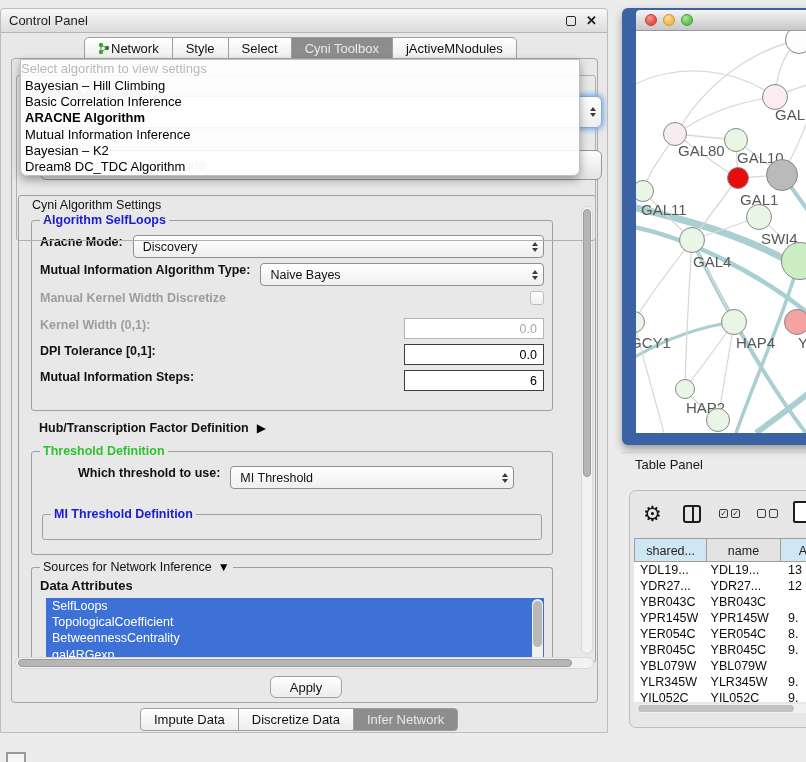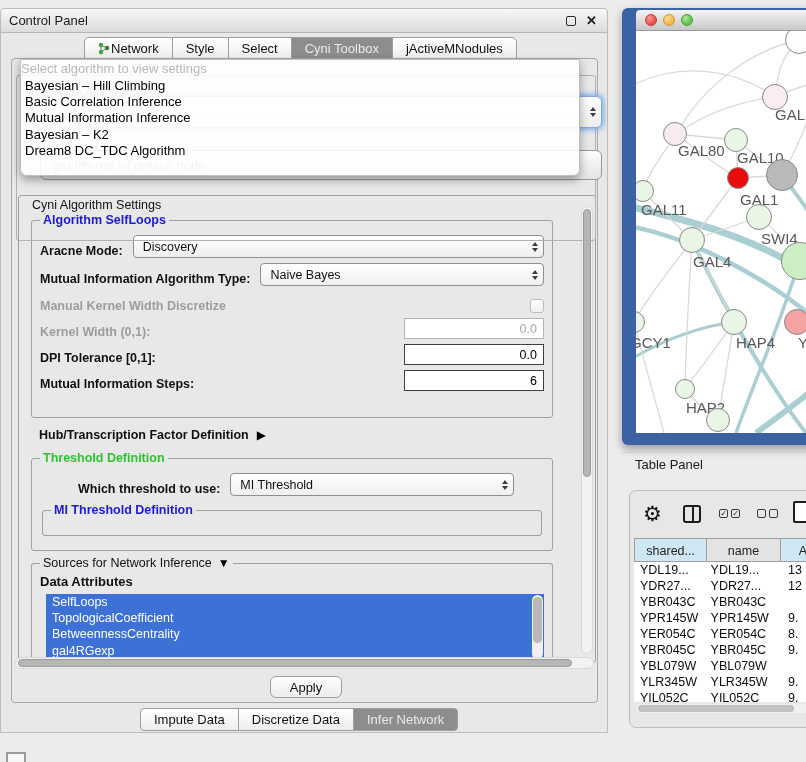--- a/index.html
+++ b/index.html
@@ -52,39 +52,39 @@
   .gtitle.green{color:#2fc32f;font-weight:bold}
   
   .settings{position:absolute;left:6px;top:136px;width:578px;height:468px;z-index:0;
       border:1px solid #a0a0a0;border-radius:3px;overflow:hidden}
   .settings>.gtitle{position:absolute;top:2px;left:10px;background:#e8e8e8;padding:0 3px;font-size:12.5px;z-index:3}
   .settings-inner{position:absolute;left:0;top:8px;right:16px;bottom:0;padding:0 0 0 0}
   .vsb{position:absolute;right:2px;top:10px;bottom:8px;width:12px;background:#f2f2f2;
       border:1px solid #d8d8d8;border-radius:6px}
   .vsb .thumb{position:absolute;left:1px;right:1px;top:2px;height:60%;background:#b6b6b6;
       border:1px solid #9a9a9a;border-radius:6px}
-  .row{display:flex;align-items:flex-end}
+  .row{display:flex;align-items:flex-start}
   .lbl{font-size:12.5px;font-weight:bold}
   .lbl.dis{color:#9d9d9d}
   .combo{flex:1;height:23px;border:1px solid #8f8f8f;border-radius:4px;background:linear-gradient(#fff,#efefef);
       display:flex;align-items:center;padding-left:9px;font-size:12.5px;position:relative}
   .spin{position:absolute;right:5px;top:0;bottom:0;display:flex;flex-direction:column;justify-content:center;align-items:center;gap:2px}
   .spin i{display:block;width:0;height:0;border-left:3.5px solid transparent;border-right:3.5px solid transparent}
   .spin .up{border-bottom:4px solid #3c3c3c}
   .spin .dn{border-top:4px solid #3c3c3c}
   .fld{width:140px;height:21px;border:1px solid #3e3e3e;background:#fff;font-size:12.5px;
       text-align:right;padding-right:6px;font-family:"Liberation Sans",sans-serif}
   .fld.dis{border:1px solid #b5b5b5;color:#a8a8a8}
   .cbx{width:14px;height:14px;border:1px solid #bdbdbd;border-radius:3px;background:linear-gradient(#fff,#f0f0f0)}
   .algo-def{margin:16px 26px 0 12px;padding:14px 8px 10px 8px}
   .algo-def .row{margin-bottom:5px}
   .hubrow{margin:10px 0 0 20px;display:flex;align-items:center;gap:8px}
   .tri{font-size:12px;color:#000}
   .thresh{margin:16px 26px 0 12px;padding:14px 8px 14px 8px}
-  .migroup{margin:14px 2px 0 2px;padding:12px 6px 12px 6px}
+  .migroup{margin:25px 2px 0 2px;padding:12px 6px 12px 6px}
   .sources{margin:12px 26px 0 12px;padding:8px 6px 0 6px;border-bottom:none;border-radius:3px 3px 0 0;height:120px}
   .attrlbl{font-size:13px;font-weight:bold;margin:2px 0 5px 2px}
   .attrlist{position:relative;margin:0 2px 0 8px;height:66px;overflow:hidden;background:#fff}
   .attr{height:16.2px;line-height:16.2px;background:#3e71d6;color:#fff;font-size:12.5px;padding-left:6px}
   .attrlist .lsb{position:absolute;right:1px;top:1px;bottom:1px;width:11px;background:#f0f0f0;border-radius:6px}
   .attrlist .lsb .thumb{position:absolute;left:1px;right:1px;top:2px;height:46px;background:#b9b9b9;border-radius:6px}
   .hsb{position:absolute;left:3px;right:3px;top:598px;height:12px;background:#f2f2f2;
       border:1px solid #d8d8d8;border-radius:6px}
   .hsb .thumb{position:absolute;top:1px;bottom:1px;left:2px;width:96%;background:#b6b6b6;
       border:1px solid #9a9a9a;border-radius:6px}
@@ -186,20 +186,21 @@
     </div>
     <div class="ghost-combo2">
       <span>gal-filtered.sif default node</span>
     </div>
 
     <div class="popup">
       <div class="prompt">Select algorithm to view settings</div>
       <div id="algo-items">
           <div class="pitem">Bayesian – Hill Climbing</div>
           <div class="pitem">Basic Correlation Inference</div>
+          <div class="pitem b">ARACNE Algorithm</div>
           <div class="pitem">Mutual Information Inference</div>
           <div class="pitem">Bayesian – K2</div>
           <div class="pitem">Dream8 DC_TDC Algorithm</div>
         </div>
     </div>
 
     <div class="settings">
       <span class="gtitle">Cyni Algorithm Settings</span>
       <div class="settings-inner">
 
@@ -233,21 +234,21 @@
           <div class="row">
             <span class="lbl dis">Kernel Width (0,1):</span>
             <span style="flex:1"></span>
             <input class="fld dis" value="0.0" style="">
           </div>
           <div class="row">
             <span class="lbl">DPI Tolerance [0,1]:</span>
             <span style="flex:1"></span>
             <input class="fld" value="0.0" style="">
           </div>
-          <div class="row" style="margin-bottom:16px">
+          <div class="row" style="margin-bottom:9px">
             <span class="lbl">Mutual Information Steps:</span>
             <span style="flex:1"></span>
             <input class="fld" value="6" style="">
           </div>
         </div>
 
         <div class="hubrow">
           <span class="lbl">Hub/Transcription Factor Definition</span>
           <span class="tri">▶</span>
         </div>

